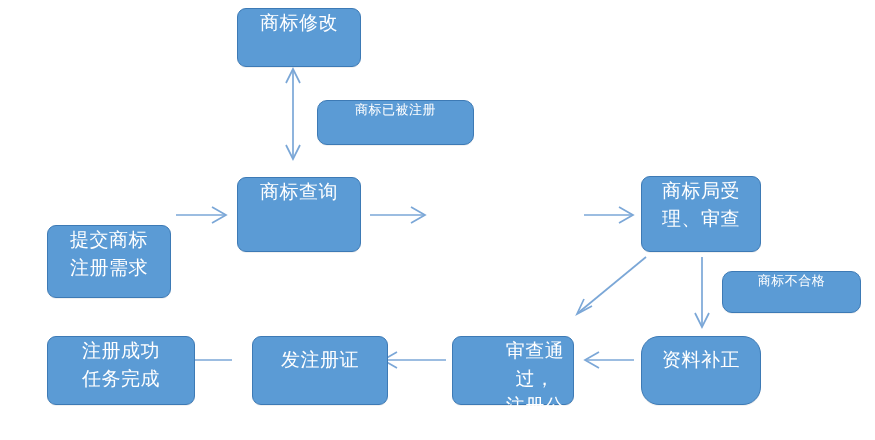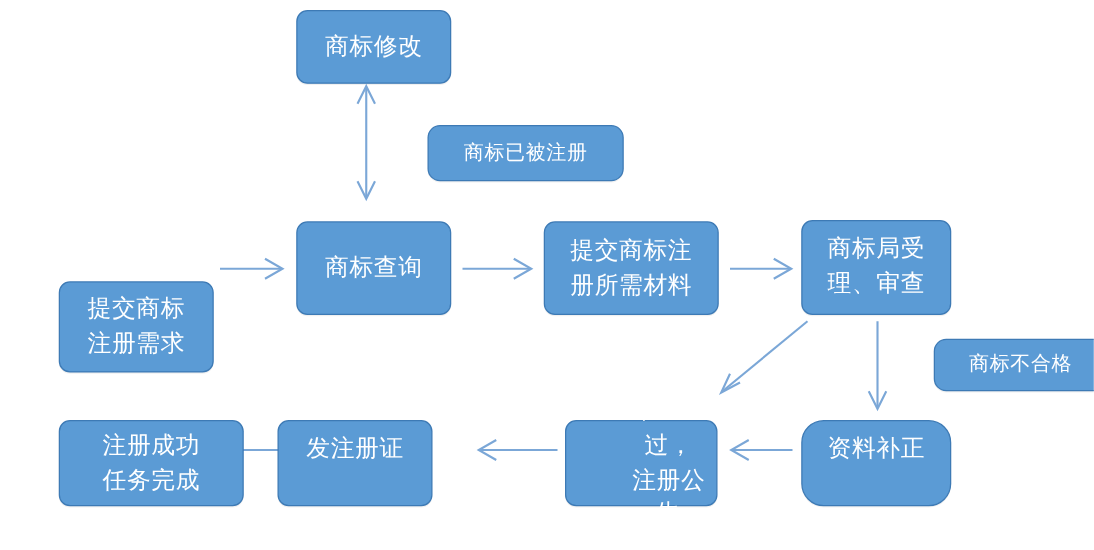--- a/index.html
+++ b/index.html
@@ -12,30 +12,30 @@
   #canvas{position:relative;width:875px;height:440px;}
 
   .node{
     position:absolute;
     box-sizing:border-box;
     background:#5b9bd5;
     border:1.5px solid #3d7ab5;
     border-radius:9px;
     color:#ffffff;
     display:flex;
-    align-items:center;
+    align-items:flex-start;
     justify-content:center;
     text-align:center;
     line-height:1.45;
     font-size:19px;
     letter-spacing:0.5px;
     box-shadow:0 1px 0 rgba(0,0,0,0.06);
   }
   .node .txt{white-space:pre-line;display:block;}
-  .node.label{border-radius:10px;font-size:16px;margin-left:25px;}
+  .node.label{border-radius:10px;font-size:13px;}
   .node.toptext{align-items:flex-start;padding-top:9px;}
 
   svg#wires{position:absolute;left:0;top:0;width:875px;height:440px;pointer-events:none;}
   .wire{stroke:#7ba7d7;stroke-width:1.7px;fill:none;}
   .head{stroke:#7ba7d7;stroke-width:1.7px;fill:none;}
 </style>
 </head>
 <body>
 
 <div id="canvas">
@@ -99,44 +99,40 @@
 
   <div class="node" style="left:47px;top:179px;width:124px;height:73px;margin-top:46px;">
     <span class="txt">提交商标
 注册需求</span>
   </div>
 
   <div class="node" style="left:237px;top:177px;width:124px;height:75px;">
     <span class="txt">商标查询</span>
   </div>
 
-  <div class="node" style="left:435px;top:177px;width:140px;height:75px;">
-    <span class="txt">提交商标注
-册所需材料</span>
-  </div>
 
   <div class="node" style="left:641px;top:176px;width:120px;height:76px;">
     <span class="txt">商标局受
 理、审查</span>
   </div>
 
   <div class="node label" style="left:722px;top:271px;width:139px;height:42px;">
     <span class="txt">商标不合格</span>
   </div>
 
   <div class="node toptext" style="left:641px;top:336px;width:120px;height:69px;border-radius:18px;">
     <span class="txt">资料补正</span>
   </div>
 
   <div class="node" style="left:452px;top:336px;width:122px;height:69px;padding-left:44px;">
     <span class="txt">审查通过，
 注册公告</span>
   </div>
 
-  <div class="node toptext" style="left:222px;top:336px;width:124px;height:69px;">
+  <div class="node toptext" style="left:252px;top:336px;width:136px;height:69px;">
     <span class="txt">发注册证</span>
   </div>
 
   <div class="node" style="left:47px;top:336px;width:148px;height:69px;">
     <span class="txt">注册成功
 任务完成</span>
   </div>
 
 </div>
 

